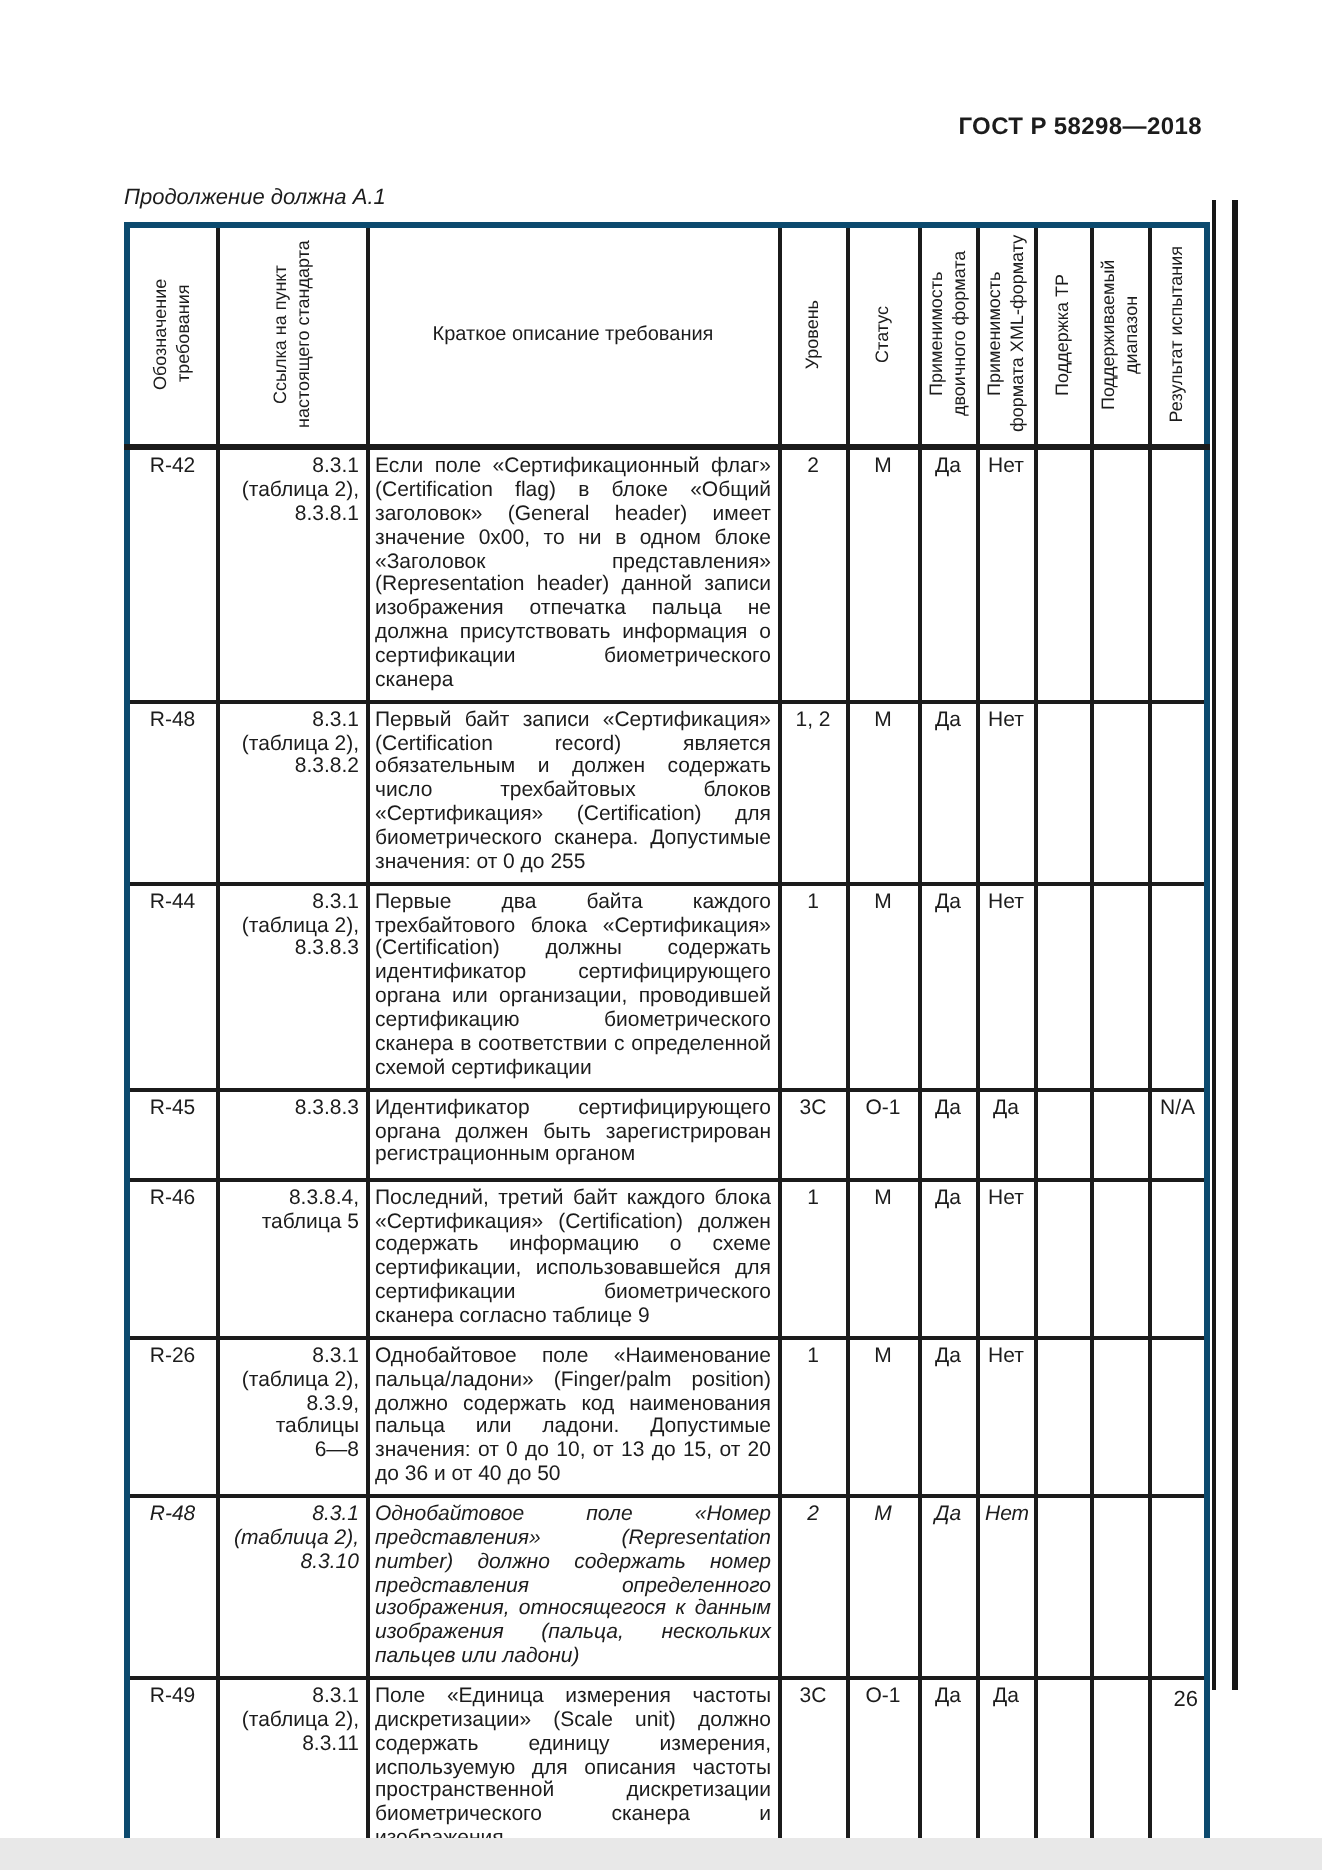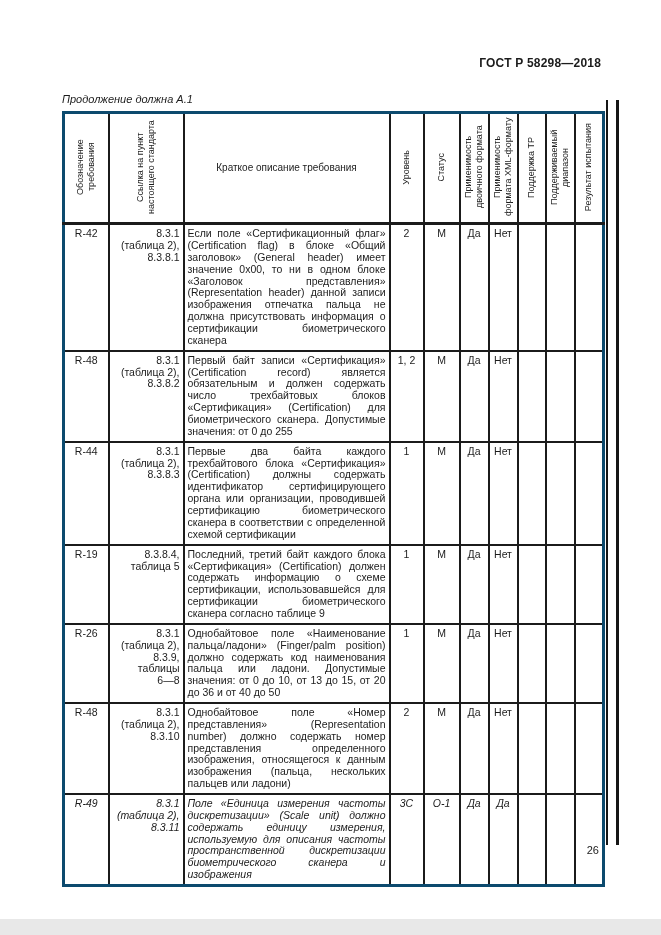--- a/index.html
+++ b/index.html
@@ -146,21 +146,33 @@
       <td class="c-desc">Первые два байта каждого трехбайтового блока «Сертификация» (Certification) должны содержать идентификатор сертифицирующего органа или организации, проводившей сертификацию биометрического сканера в соответствии с определенной схемой сертификации</td>
       <td class="c-val">1</td>
       <td class="c-val">М</td>
       <td class="c-val">Да</td>
       <td class="c-val">Нет</td>
       <td class="c-val"></td>
       <td class="c-val"></td>
       <td class="c-val"></td>
     </tr>
         <tr>
-      <td class="c-id">R-19</td>
+      <td class="c-id">R-45</td>
+      <td class="c-ref">8.3.8.3</td>
+      <td class="c-desc">Идентификатор сертифицирующего органа должен быть зарегистрирован регистрационным органом</td>
+      <td class="c-val">3С</td>
+      <td class="c-val">О-1</td>
+      <td class="c-val">Да</td>
+      <td class="c-val">Да</td>
+      <td class="c-val"></td>
+      <td class="c-val"></td>
+      <td class="c-val">N/A</td>
+    </tr>
+        <tr>
+      <td class="c-id">R-46</td>
       <td class="c-ref">8.3.8.4,
 таблица 5</td>
       <td class="c-desc">Последний, третий байт каждого блока «Сертификация» (Certification) должен содержать информацию о схеме сертификации, использовавшейся для сертификации биометрического сканера согласно таблице 9</td>
       <td class="c-val">1</td>
       <td class="c-val">М</td>
       <td class="c-val">Да</td>
       <td class="c-val">Нет</td>
       <td class="c-val"></td>
       <td class="c-val"></td>
       <td class="c-val"></td>

